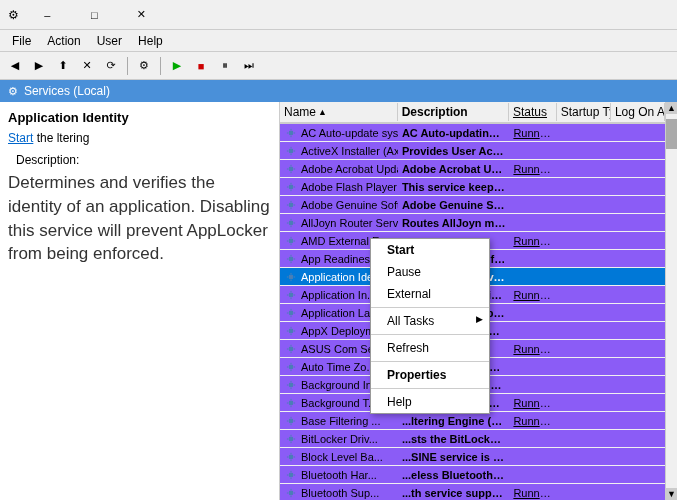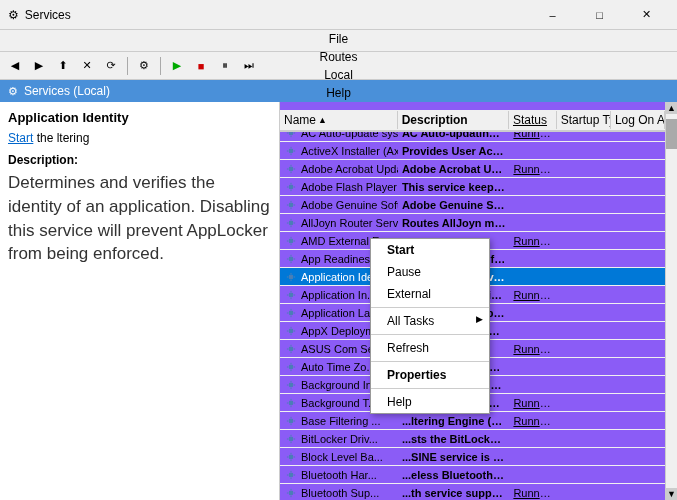--- a/index.html
+++ b/index.html
@@ -23,21 +23,20 @@
     }
 
     
     .menu-bar {
       background: #f0f0f0;
       height: 22px;
       display: flex;
       align-items: center;
       padding: 0 4px;
       border-bottom: 1px solid #ccc;
-      flex-direction: column;
     }
     .menu-item {
       padding: 2px 8px;
       cursor: pointer;
       font-size: 12px;
     }
 
     
     .toolbar {
       background: #f0f0f0;
@@ -75,36 +74,36 @@
 
     
     .left-panel {
       width: 280px;
       border-right: 1px solid #ccc;
       padding: 8px;
       background: white;
     }
     .service-name-title { font-weight: bold; font-size: 13px; margin-bottom: 6px; color: #000; }
     .service-link { color: #0066cc; cursor: pointer; text-decoration: underline; }
-    .description-title { font-weight: bold; margin-top: 8px; margin-bottom: 4px; }
+    .description-title { font-weight: normal; margin-top: 8px; margin-bottom: 4px; margin-left: 8px; }
     .description-text { font-size: 17px; color: #333; line-height: 1.4; }
 
     
     .right-panel { flex: 1; display: flex; flex-direction: column; overflow: hidden; }
 
     
     .services-table { flex: 1; overflow-y: hidden; position: relative; }
     .table-header {
       display: flex;
       background: #f0f0f0;
       border-bottom: 2px solid #ccc;
       height: 22px;
       align-items: center;
       font-size: 12px;
-      position: sticky; top: 8px;
+      position: sticky; top: 0;
     }
     .col-header {
       padding: 2px 4px;
       border-right: 1px solid #ccc;
       cursor: pointer;
       display: flex; align-items: center; gap: 2px;
       white-space: nowrap; overflow: hidden;
     }
     .col-name { width: 180px; }
     .col-desc { width: 170px; font-weight: bold; }
@@ -163,32 +162,31 @@
     .ctx-separator { height: 1px; background: #ccc; margin: 2px 0; }
     .ctx-item.has-arrow::after { content: '▶'; position: absolute; right: 6px; top: 4px; font-size: 9px; }
 
     .gear-svg { width: 12px; height: 12px; }
   </style>
 </head>
 <body>
 
 <div class="title-bar">
   <span style="margin-right:6px;">⚙</span>
-  <span class="title-bar-text">Services</span>
   <div class="title-bar-controls">
     <button class="title-btn">–</button>
     <button class="title-btn">□</button>
     <button class="title-btn close">✕</button>
   </div>
 </div>
 
 <div class="menu-bar">
   <span class="menu-item">File</span>
-  <span class="menu-item">Routes</span>
-  <span class="menu-item">Local</span>
+  <span class="menu-item">Action</span>
+  <span class="menu-item">User</span>
   <span class="menu-item">Help</span>
 </div>
 
 <div class="toolbar">
   <button class="toolbar-btn">◀</button>
   <button class="toolbar-btn">▶</button>
   <button class="toolbar-btn">⬆</button>
   <button class="toolbar-btn">✕</button>
   <button class="toolbar-btn">⟳</button>
   <div class="toolbar-sep"></div>

